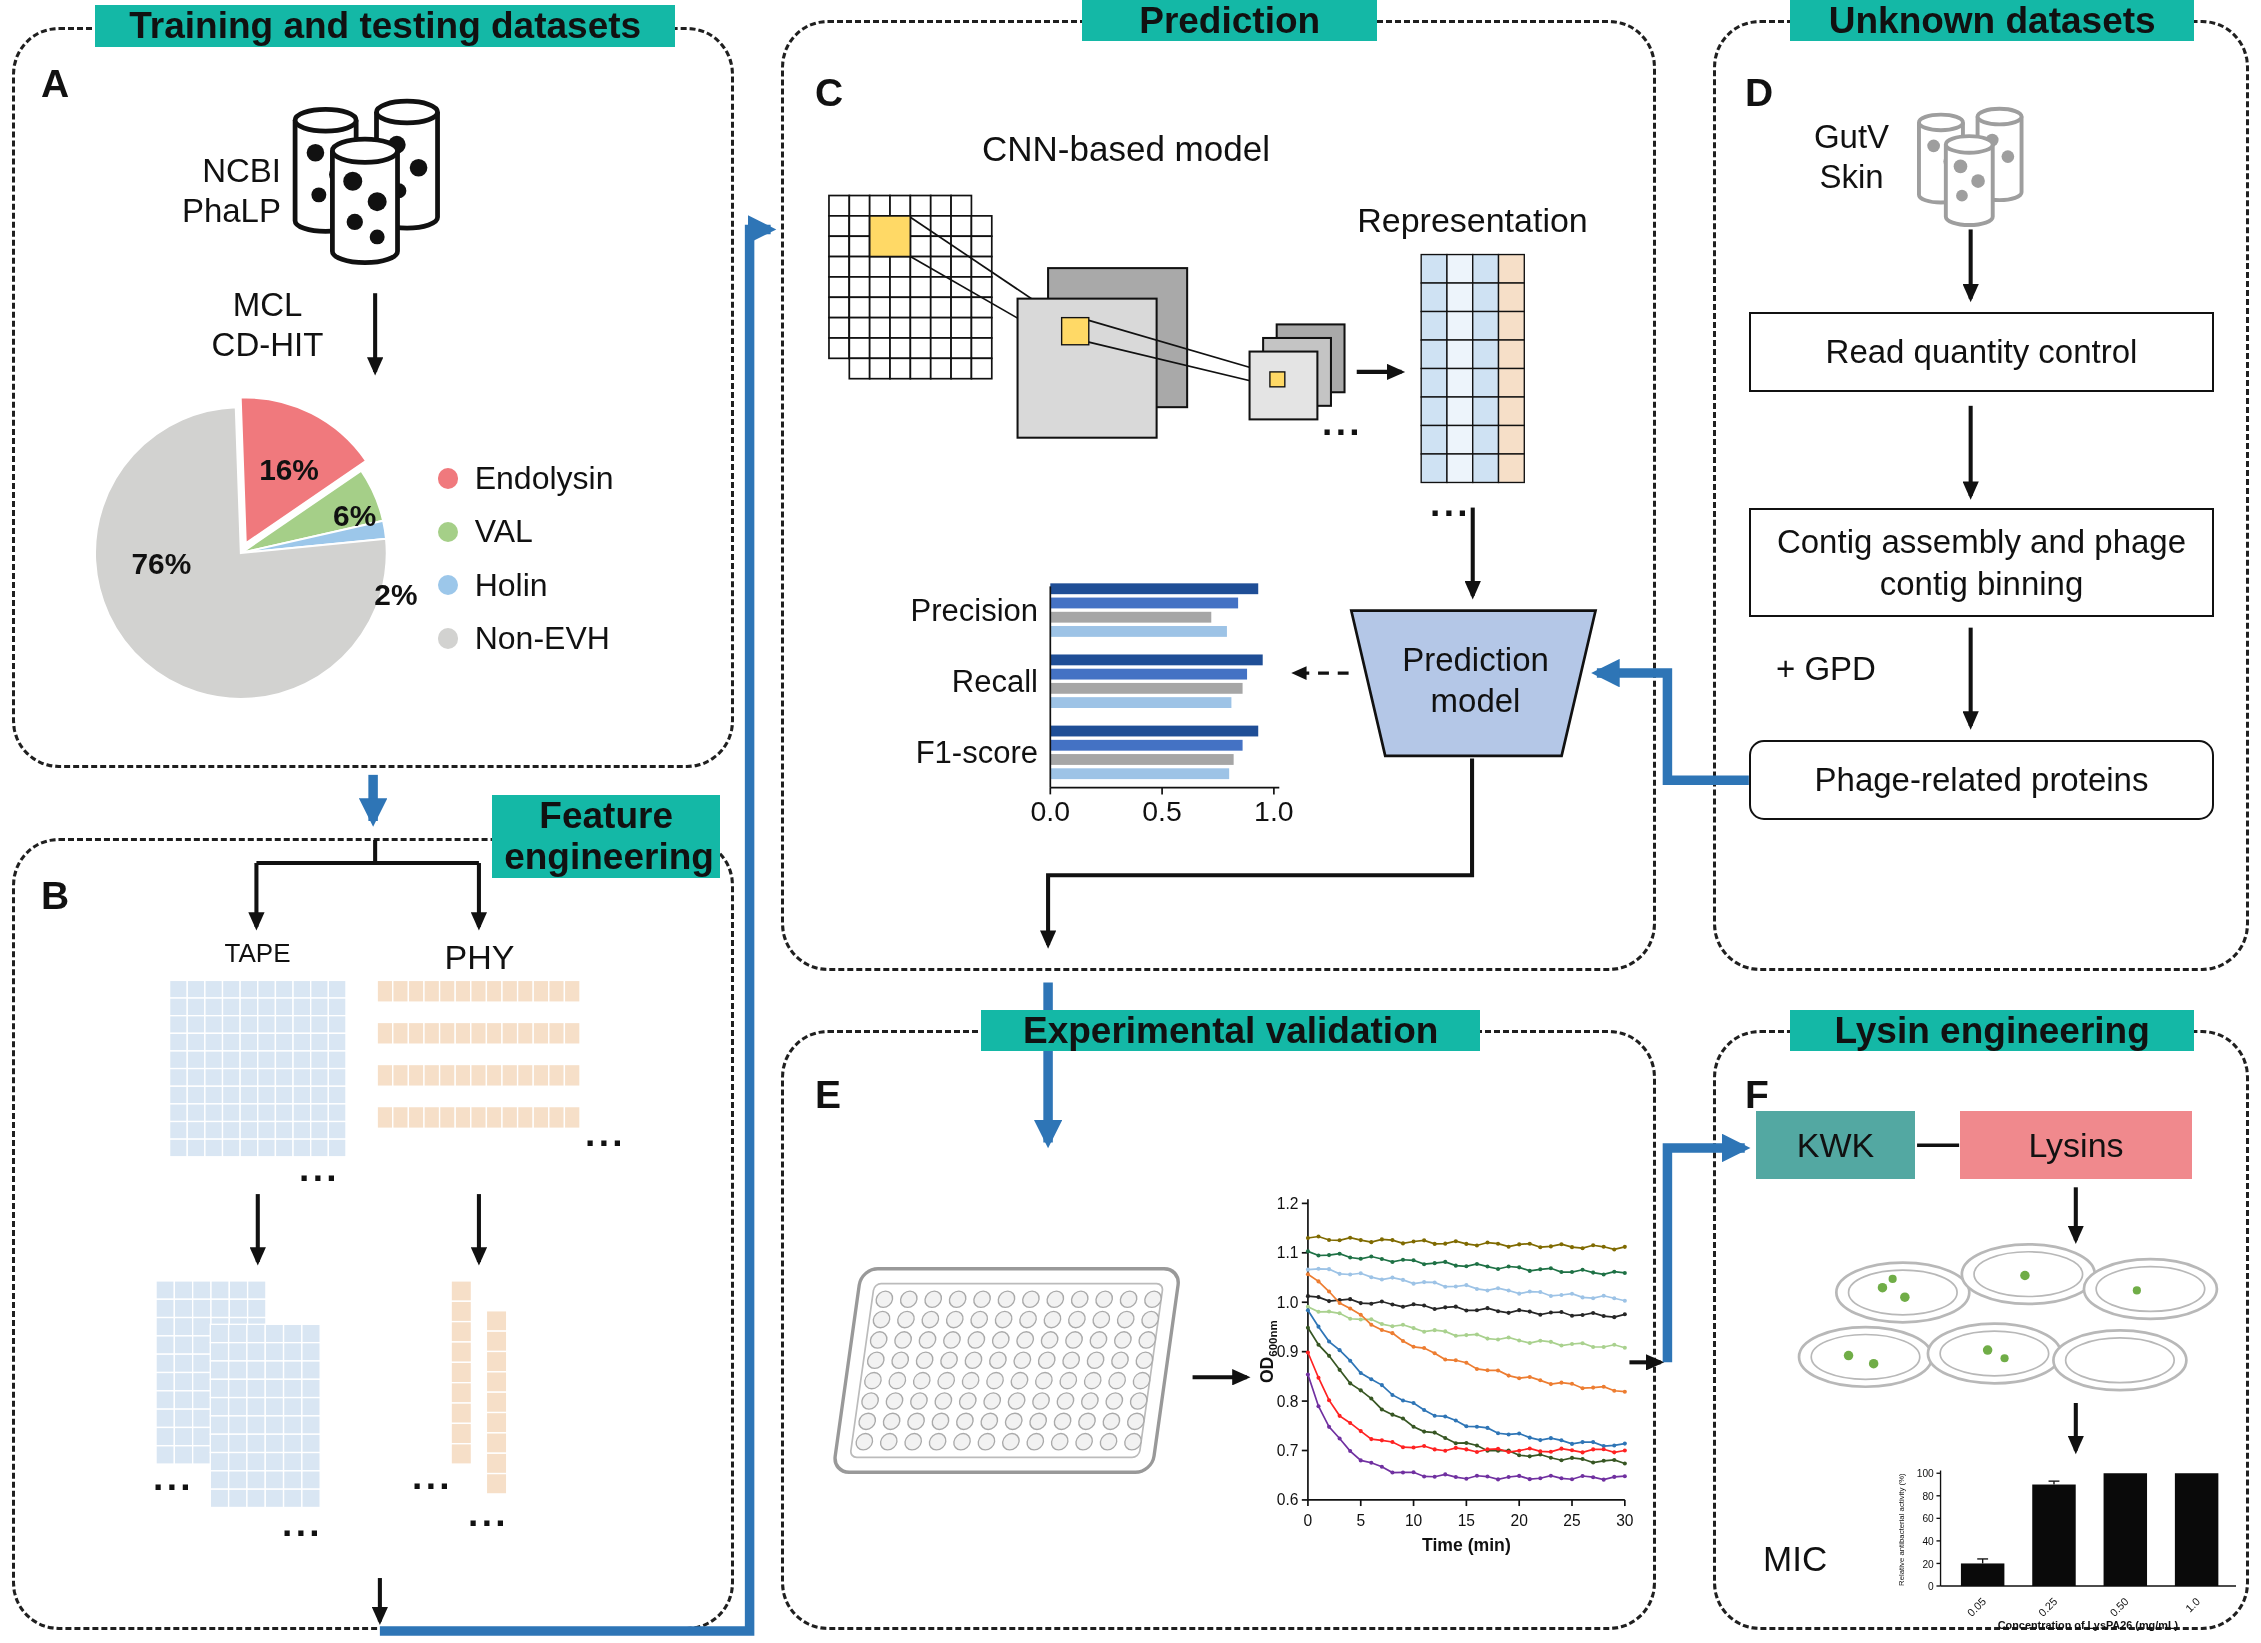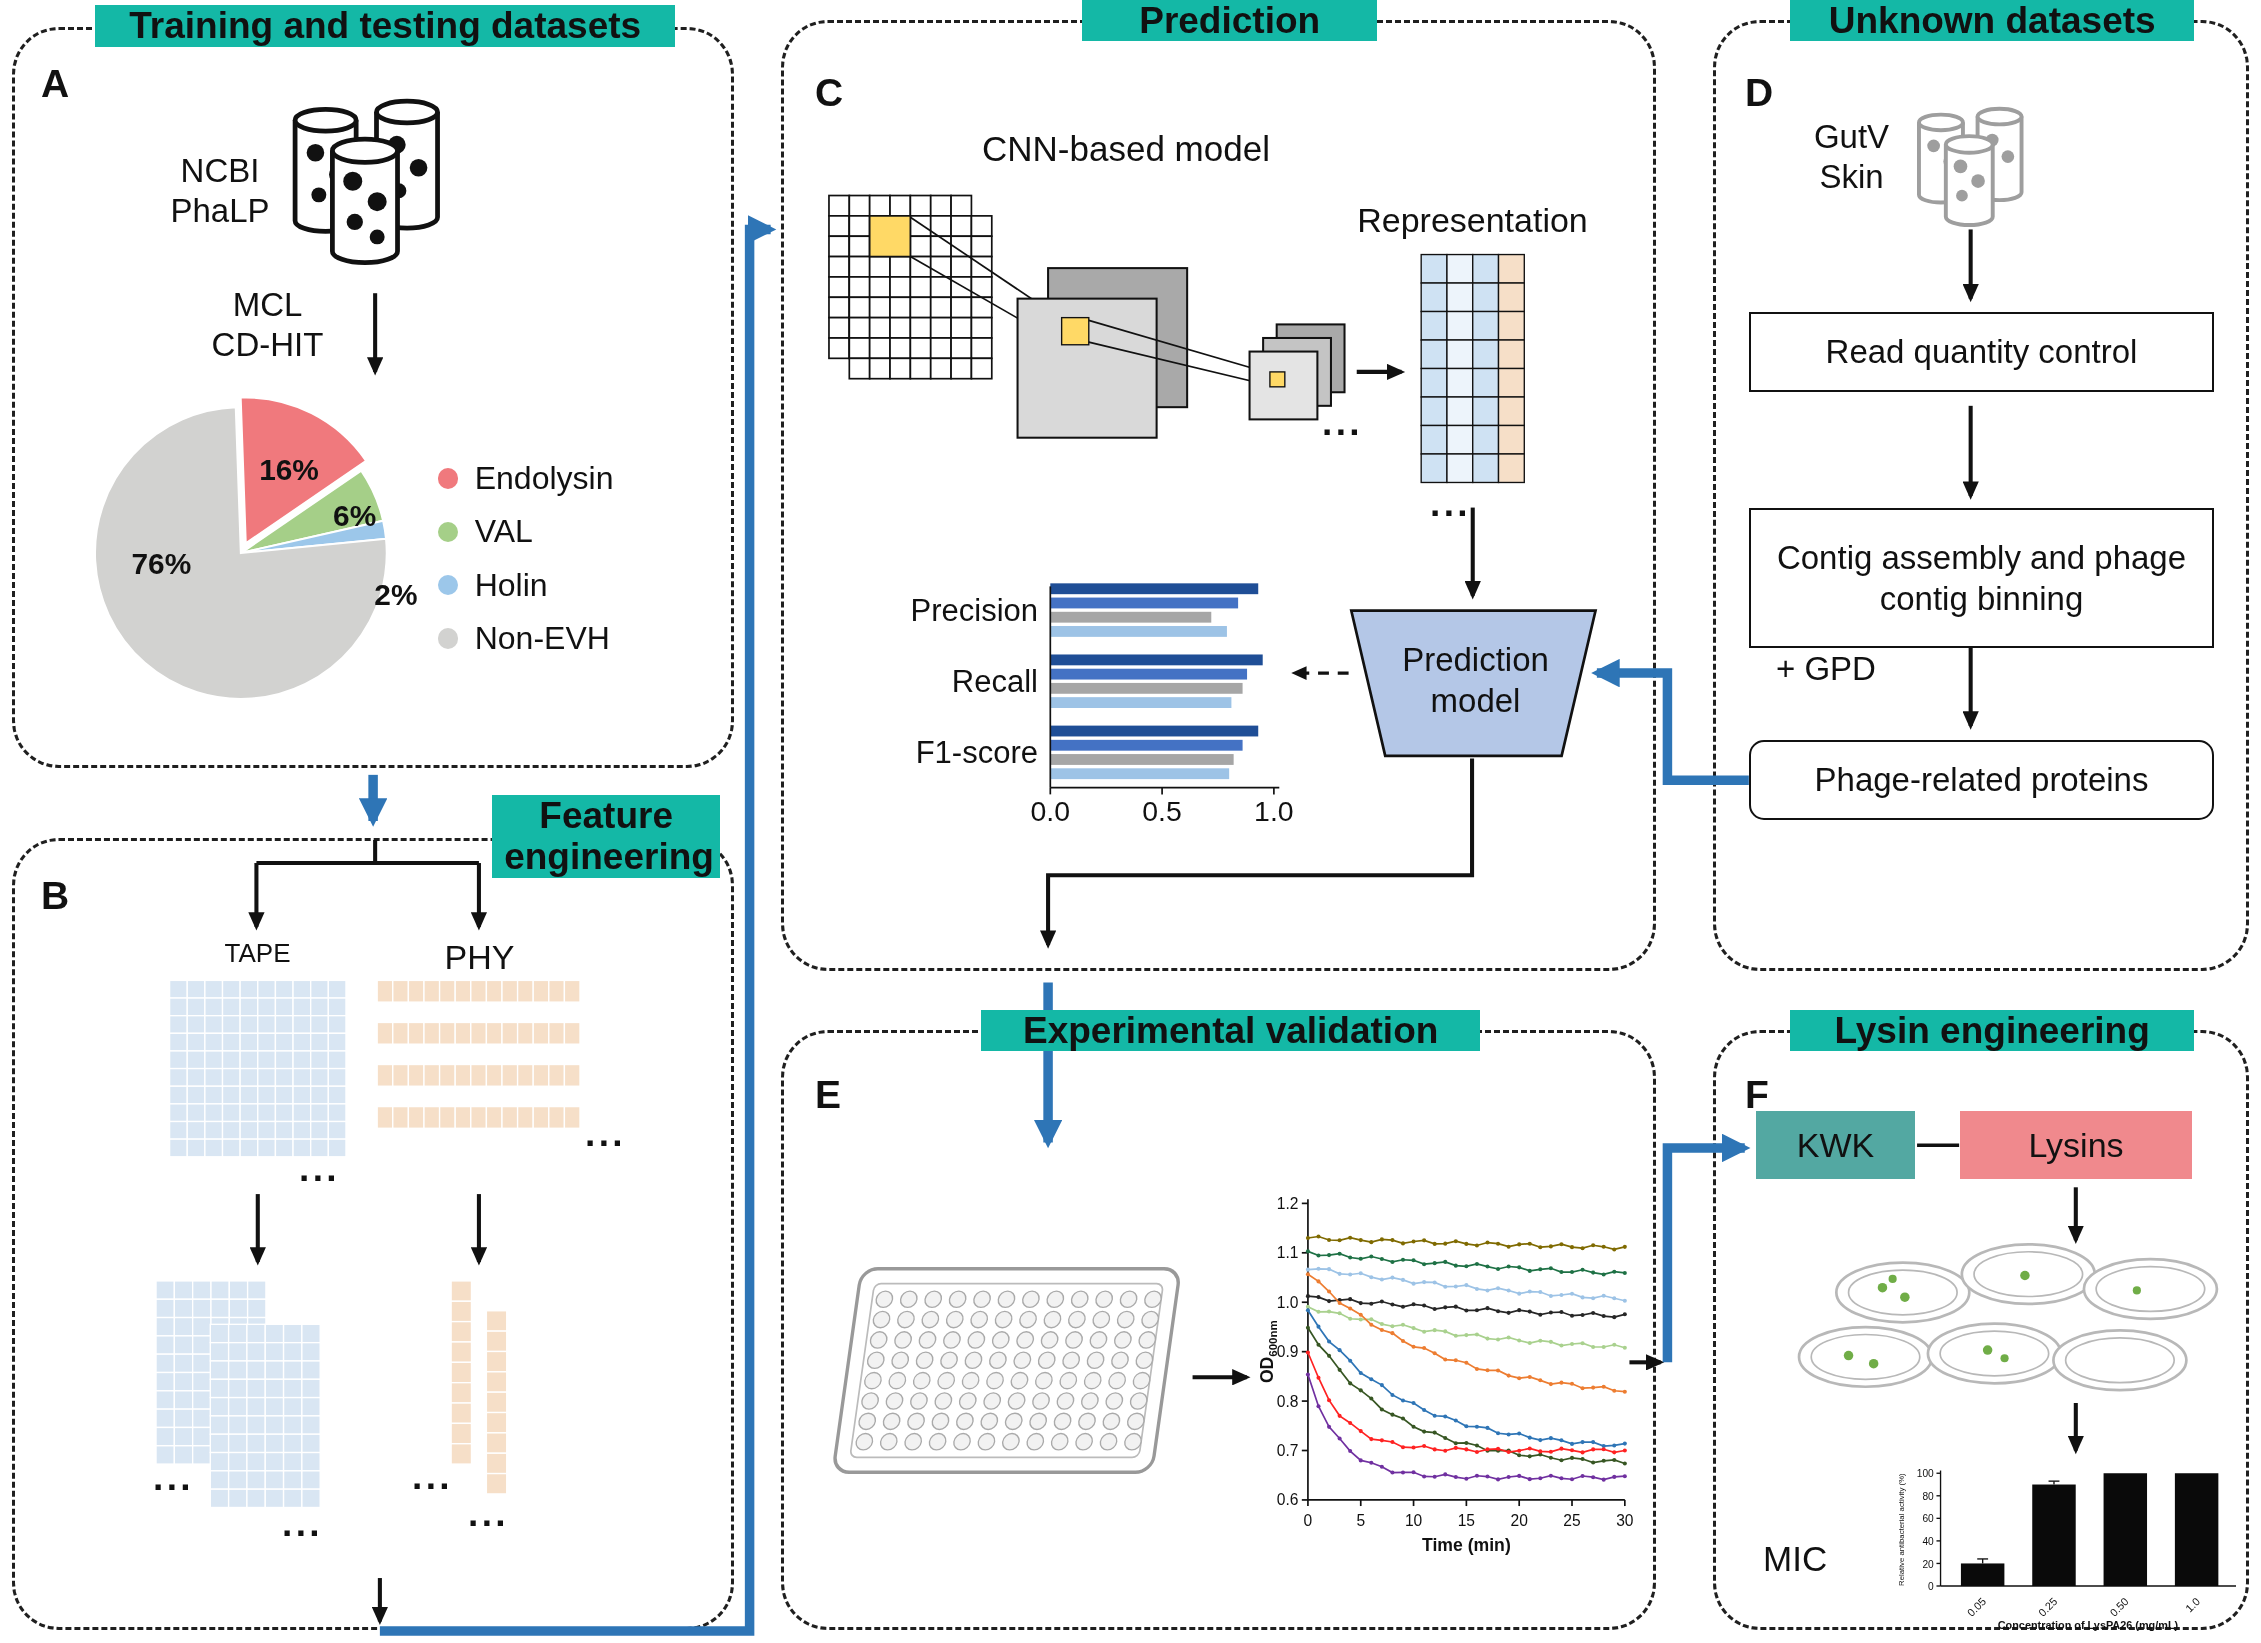--- a/index.html
+++ b/index.html
@@ -44,21 +44,21 @@
 <div class="ptitle" style="left:981px;top:1010px;width:475px;">Experimental validation</div>
 <div class="ptitle" style="left:1790px;top:1010px;width:380px;">Lysin engineering</div>
 
 <div class="pletter" style="left:41px;top:62px;">A</div>
 <div class="pletter" style="left:41px;top:874px;">B</div>
 <div class="pletter" style="left:815px;top:71px;">C</div>
 <div class="pletter" style="left:1745px;top:71px;">D</div>
 <div class="pletter" style="left:815px;top:1073px;">E</div>
 <div class="pletter" style="left:1745px;top:1073px;">F</div>
 
-<div class="txt center block" style="left:159px;top:151px;width:122px;font-size:33px;line-height:1.2;">
+<div class="txt center block" style="left:159px;top:151px;width:122px;font-size:33px;line-height:1.2;text-align:right;">
   <span>NCBI</span>
   <span>PhaLP</span>
 </div>
 <div class="txt center block" style="left:193px;top:285px;width:149px;font-size:33px;line-height:1.2;">
   <span>MCL</span>
   <span>CD-HIT</span>
 </div>
 
 <div id="pie-legend">
   <div class="lrow">
@@ -98,21 +98,21 @@
 </div>
 <div class="txt metric-label" style="left:885px;top:593px;">Precision</div>
 <div class="txt metric-label" style="left:885px;top:664px;">Recall</div>
 <div class="txt metric-label" style="left:885px;top:735px;">F1-score</div>
 
 <div class="txt center block" style="left:1794px;top:117px;width:115px;font-size:33px;line-height:1.2;">
   <span>GutV</span>
   <span>Skin</span>
 </div>
 <div class="flowbox" style="left:1749px;top:312px;width:465px;height:80px;">Read quantity control</div>
-<div class="flowbox" style="left:1749px;top:508px;width:465px;height:140px;">Contig assembly and phage contig binning</div>
+<div class="flowbox" style="left:1749px;top:508px;width:465px;height:109px;">Contig assembly and phage contig binning</div>
 <div class="txt" style="left:1776px;top:650px;font-size:33px;">+ GPD</div>
 <div class="flowbox" style="left:1749px;top:740px;width:465px;height:80px;border-radius:15px;">Phage-related proteins</div>
 
 <div class="cbox" style="left: 1756px; top: 1111px; width: 159px; height: 68px; font-size: 34px; background: rgb(83, 168, 162);">KWK</div>
 <div class="cbox" style="left: 1960px; top: 1111px; width: 232px; height: 68px; font-size: 34px; background: rgb(240, 137, 141);">Lysins</div>
 <div class="txt" style="left:1763px;top:1539px;font-size:35px;">MIC</div>
 
 <svg id="fig" width="2261" height="1644" viewBox="0 0 3333 2423">
   <defs>
     <marker id="mB" markerWidth="5" markerHeight="4" refX="3.6" refY="2" orient="auto">

